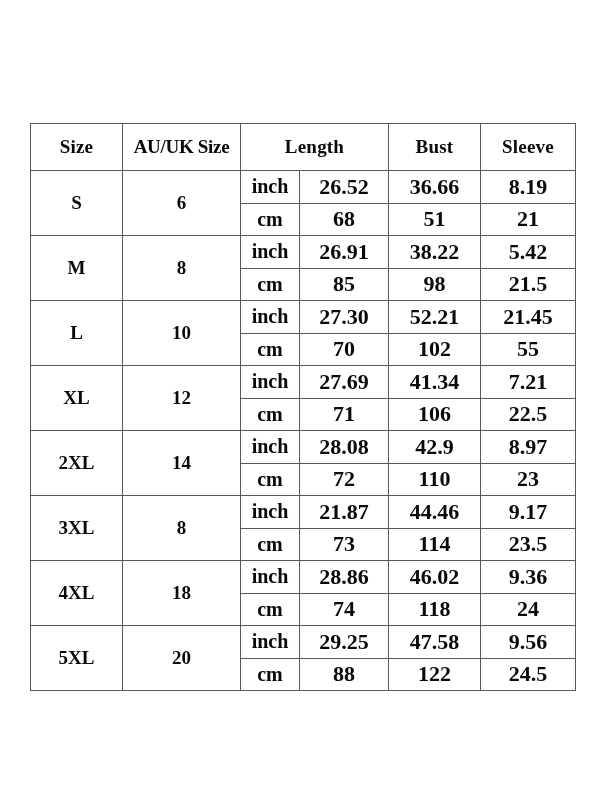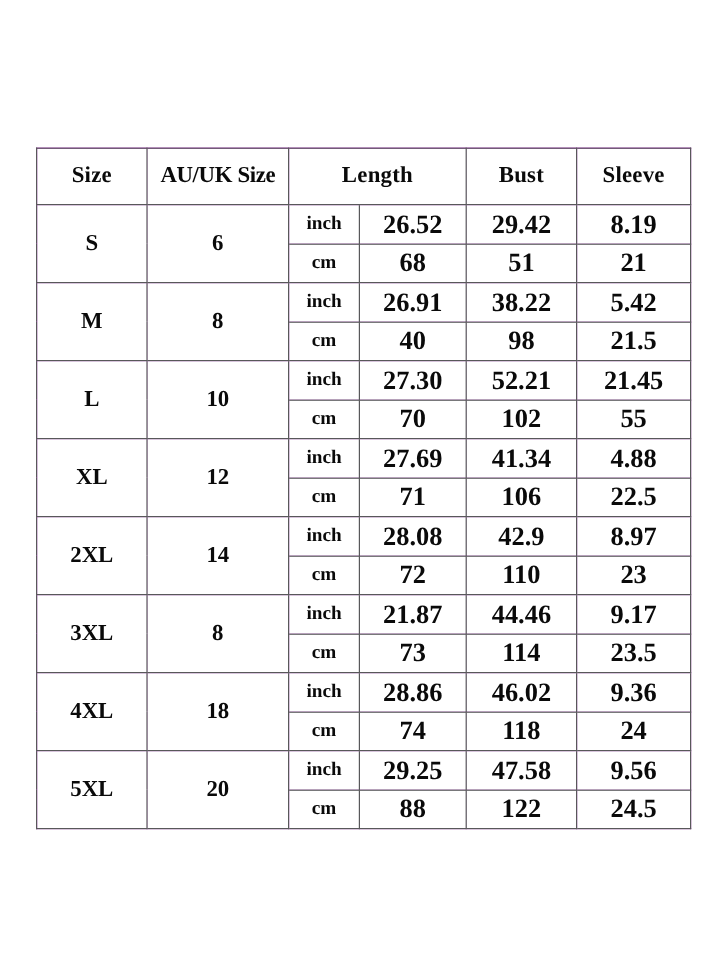--- a/index.html
+++ b/index.html
@@ -16,21 +16,21 @@
   #chart-wrap {
     position: absolute;
     left: 30px;
     top: 123px;
     width: 545px;
   }
   table.size-chart {
     border-collapse: collapse;
     table-layout: fixed;
     width: 545px;
-    background: #d946ef;
+    background: #ec4899;
   }
   table.size-chart td,
   table.size-chart th {
     border: 1px solid #58585a;
     text-align: center;
     vertical-align: middle;
     font-weight: bold;
     color: #0a0a0a;
     padding: 0;
     background: #ffffff;
@@ -53,21 +53,21 @@
   thead th.th-auuk {
     letter-spacing: -0.3px;
   }
 
   td.size-cell,
   td.auuk-cell {
     font-size: 19px;
     height: 63px;
   }
   td.unit-cell {
-    font-size: 16px;
+    font-size: 20px;
     height: 31.5px;
   }
   td.unit-inch {
     background: #8cc8da;
   }
   td.unit-cm {
     background: #f5c28e;
   }
   td.val-cell {
     font-size: 22px;
@@ -95,40 +95,40 @@
         <th class="th-bust">Bust</th>
         <th class="th-sleeve">Sleeve</th>
       </tr>
     </thead>
     <tbody id="chart-body">
         <tr>
           <td class="size-cell" rowspan="2">S</td>
           <td class="auuk-cell" rowspan="2">6</td>
           <td class="unit-cell unit-inch">inch</td>
           <td class="val-cell">26.52</td>
-          <td class="val-cell">29.42</td>
+          <td class="val-cell">36.66</td>
           <td class="val-cell">8.19</td>
         </tr>
         <tr>
           <td class="unit-cell unit-cm">cm</td>
           <td class="val-cell">68</td>
           <td class="val-cell">51</td>
           <td class="val-cell">21</td>
         </tr>
         <tr>
           <td class="size-cell" rowspan="2">M</td>
           <td class="auuk-cell" rowspan="2">8</td>
           <td class="unit-cell unit-inch">inch</td>
           <td class="val-cell">26.91</td>
           <td class="val-cell">38.22</td>
           <td class="val-cell">5.42</td>
         </tr>
         <tr>
           <td class="unit-cell unit-cm">cm</td>
-          <td class="val-cell">40</td>
+          <td class="val-cell">85</td>
           <td class="val-cell">98</td>
           <td class="val-cell">21.5</td>
         </tr>
         <tr>
           <td class="size-cell" rowspan="2">L</td>
           <td class="auuk-cell" rowspan="2">10</td>
           <td class="unit-cell unit-inch">inch</td>
           <td class="val-cell">27.30</td>
           <td class="val-cell">52.21</td>
           <td class="val-cell">21.45</td>
@@ -138,21 +138,21 @@
           <td class="val-cell">70</td>
           <td class="val-cell">102</td>
           <td class="val-cell">55</td>
         </tr>
         <tr>
           <td class="size-cell" rowspan="2">XL</td>
           <td class="auuk-cell" rowspan="2">12</td>
           <td class="unit-cell unit-inch">inch</td>
           <td class="val-cell">27.69</td>
           <td class="val-cell">41.34</td>
-          <td class="val-cell">4.88</td>
+          <td class="val-cell">7.21</td>
         </tr>
         <tr>
           <td class="unit-cell unit-cm">cm</td>
           <td class="val-cell">71</td>
           <td class="val-cell">106</td>
           <td class="val-cell">22.5</td>
         </tr>
         <tr>
           <td class="size-cell" rowspan="2">2XL</td>
           <td class="auuk-cell" rowspan="2">14</td>

